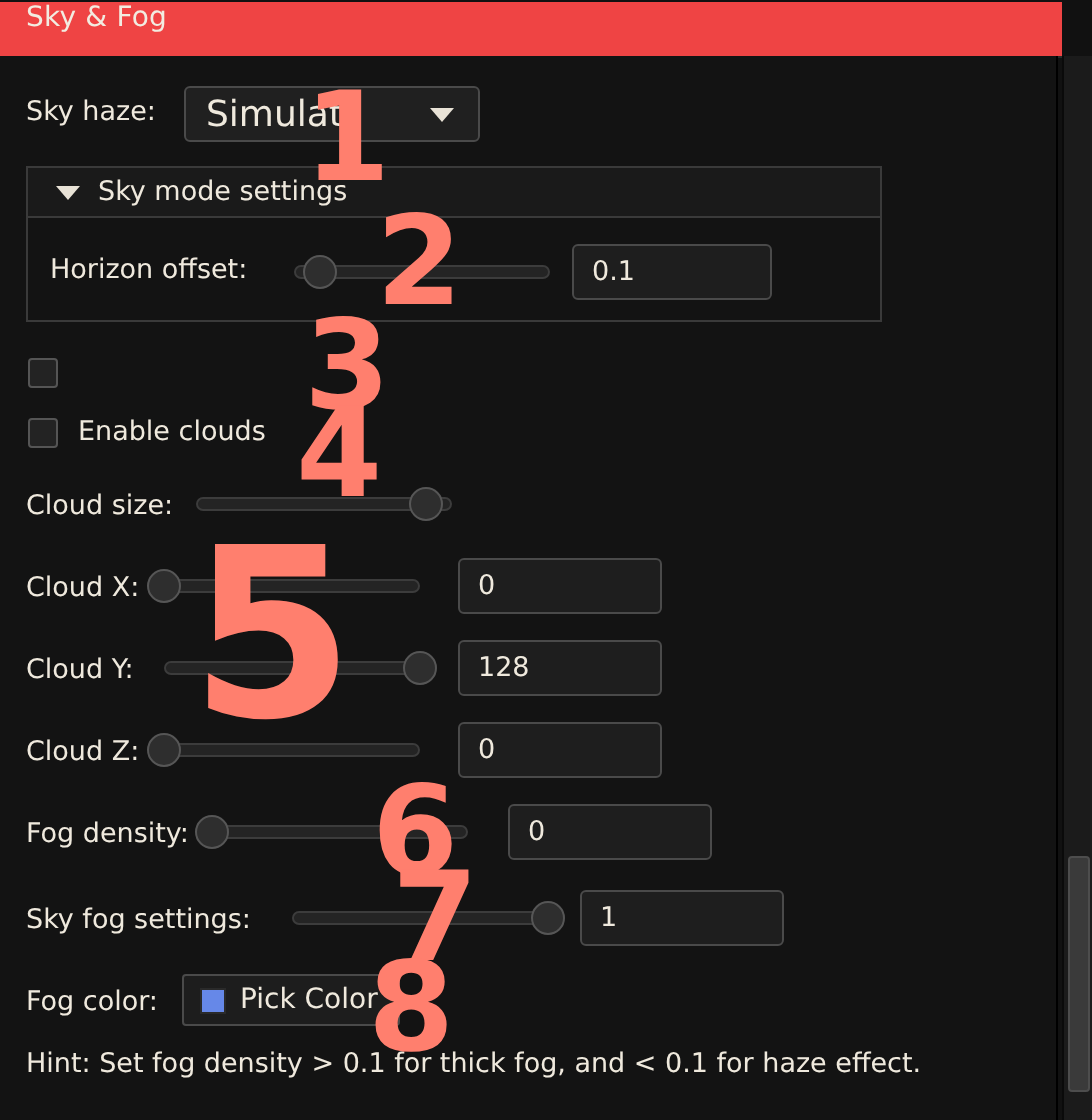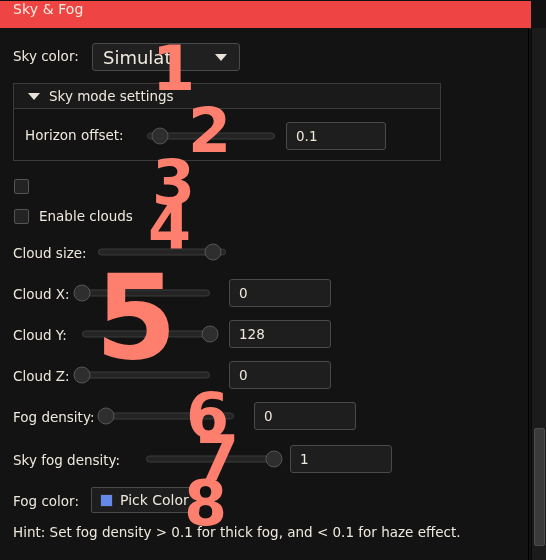--- a/index.html
+++ b/index.html
@@ -266,21 +266,21 @@
 
 <div id="panel">
 
   <div class="titlebar">
     <span class="titlebar-text">Sky &amp; Fog</span>
   </div>
 
   <div class="surface"></div>
 
   <div class="row" style="left:13px; top:43px;">
-    <span class="label">Sky color:</span>
+    <span class="label">Sky haze:</span>
   </div>
   <div class="combo" style="left:92px; top:43px; width:148px;">
     <span class="combo-text">Simulat</span>
     <span class="combo-arrow"></span>
   </div>
 
   <div class="groupbox-header" style="left:13px; top:83px; width:428px;">
     <span class="group-caret"></span>
     <span class="group-title">Sky mode settings</span>
   </div>
@@ -351,21 +351,21 @@
   </div>
   <div class="slider" style="position:absolute; left:106px; top:405px; width:128px;">
     <div class="slider-track"></div>
     <div class="slider-handle" style="left:0%;"></div>
   </div>
   <div class="numfield" style="position:absolute; left:254px; top:402px; width:102px;">
     <span class="numfield-value">0</span>
   </div>
 
   <div class="row" style="left:13px; top:447px;">
-    <span class="label">Sky fog density:</span>
+    <span class="label">Sky fog settings:</span>
   </div>
   <div class="slider" style="position:absolute; left:146px; top:448px; width:128px;">
     <div class="slider-track"></div>
     <div class="slider-handle" style="left:100%;"></div>
   </div>
   <div class="numfield" style="position:absolute; left:290px; top:445px; width:102px;">
     <span class="numfield-value">1</span>
   </div>
 
   <div class="row" style="left:13px; top:488px;">

